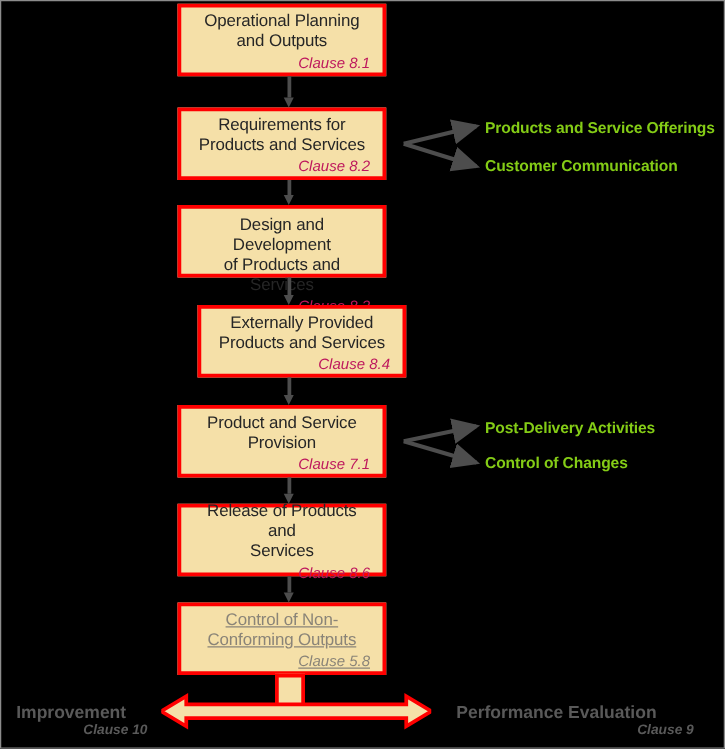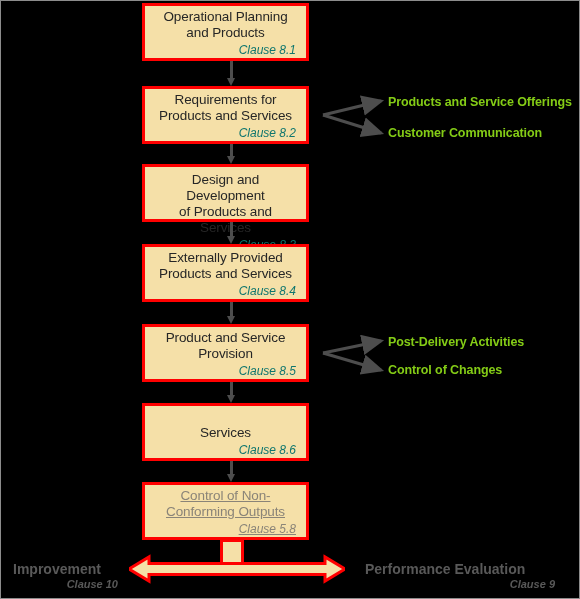--- a/index.html
+++ b/index.html
@@ -40,21 +40,21 @@
     line-height: 16px;
     color: #262626;
     font-weight: 400;
     letter-spacing: -0.1px;
   }
   .proc-clause {
     text-align: right;
     font-size: 12px;
     line-height: 14px;
     font-style: italic;
-    color: #0f766e;
+    color: #be185d;
     margin-top: 2px;
     padding-right: 2px;
   }
   .proc-box.muted .proc-title,
   .proc-box.muted .proc-clause {
     color: #8a8478;
     text-decoration: underline;
   }
 
   
@@ -137,60 +137,60 @@
   }
 </style>
 </head>
 <body>
 
 <div id="canvas">
 
   <div class="proc-box" style="top:2px;">
     <div class="proc-title">
       <span>Operational Planning</span><br>
-      <span>and Products</span>
+      <span>and Outputs</span>
     </div>
     <div class="proc-clause">Clause 8.1</div>
   </div>
 
   <div class="proc-box" style="top:85px;">
     <div class="proc-title">
       <span>Requirements for</span><br>
       <span>Products and Services</span>
     </div>
     <div class="proc-clause">Clause 8.2</div>
   </div>
 
   <div class="proc-box" style="top:163px;justify-content:space-between;">
     <div class="proc-title">
       <span>Design and Development</span><br>
       <span>of Products and Services</span>
     </div>
     <div class="proc-clause">Clause 8.3</div>
   </div>
 
-  <div class="proc-box" style="top:243px;">
+  <div class="proc-box" style="top:243px;margin-left:16px;">
     <div class="proc-title">
       <span>Externally Provided</span><br>
       <span>Products and Services</span>
     </div>
     <div class="proc-clause">Clause 8.4</div>
   </div>
 
   <div class="proc-box" style="top:323px;">
     <div class="proc-title">
       <span>Product and Service</span><br>
       <span>Provision</span>
     </div>
-    <div class="proc-clause">Clause 8.5</div>
+    <div class="proc-clause">Clause 7.1</div>
   </div>
 
   <div class="proc-box" style="top:402px;">
     <div class="proc-title">
-      <br>
+      <span>Release of Products and</span><br>
       <span>Services</span>
     </div>
     <div class="proc-clause">Clause 8.6</div>
   </div>
 
   <div class="proc-box muted" style="top:481px;">
     <div class="proc-title">
       <span>Control of Non-</span><br>
       <span>Conforming Outputs</span>
     </div>

